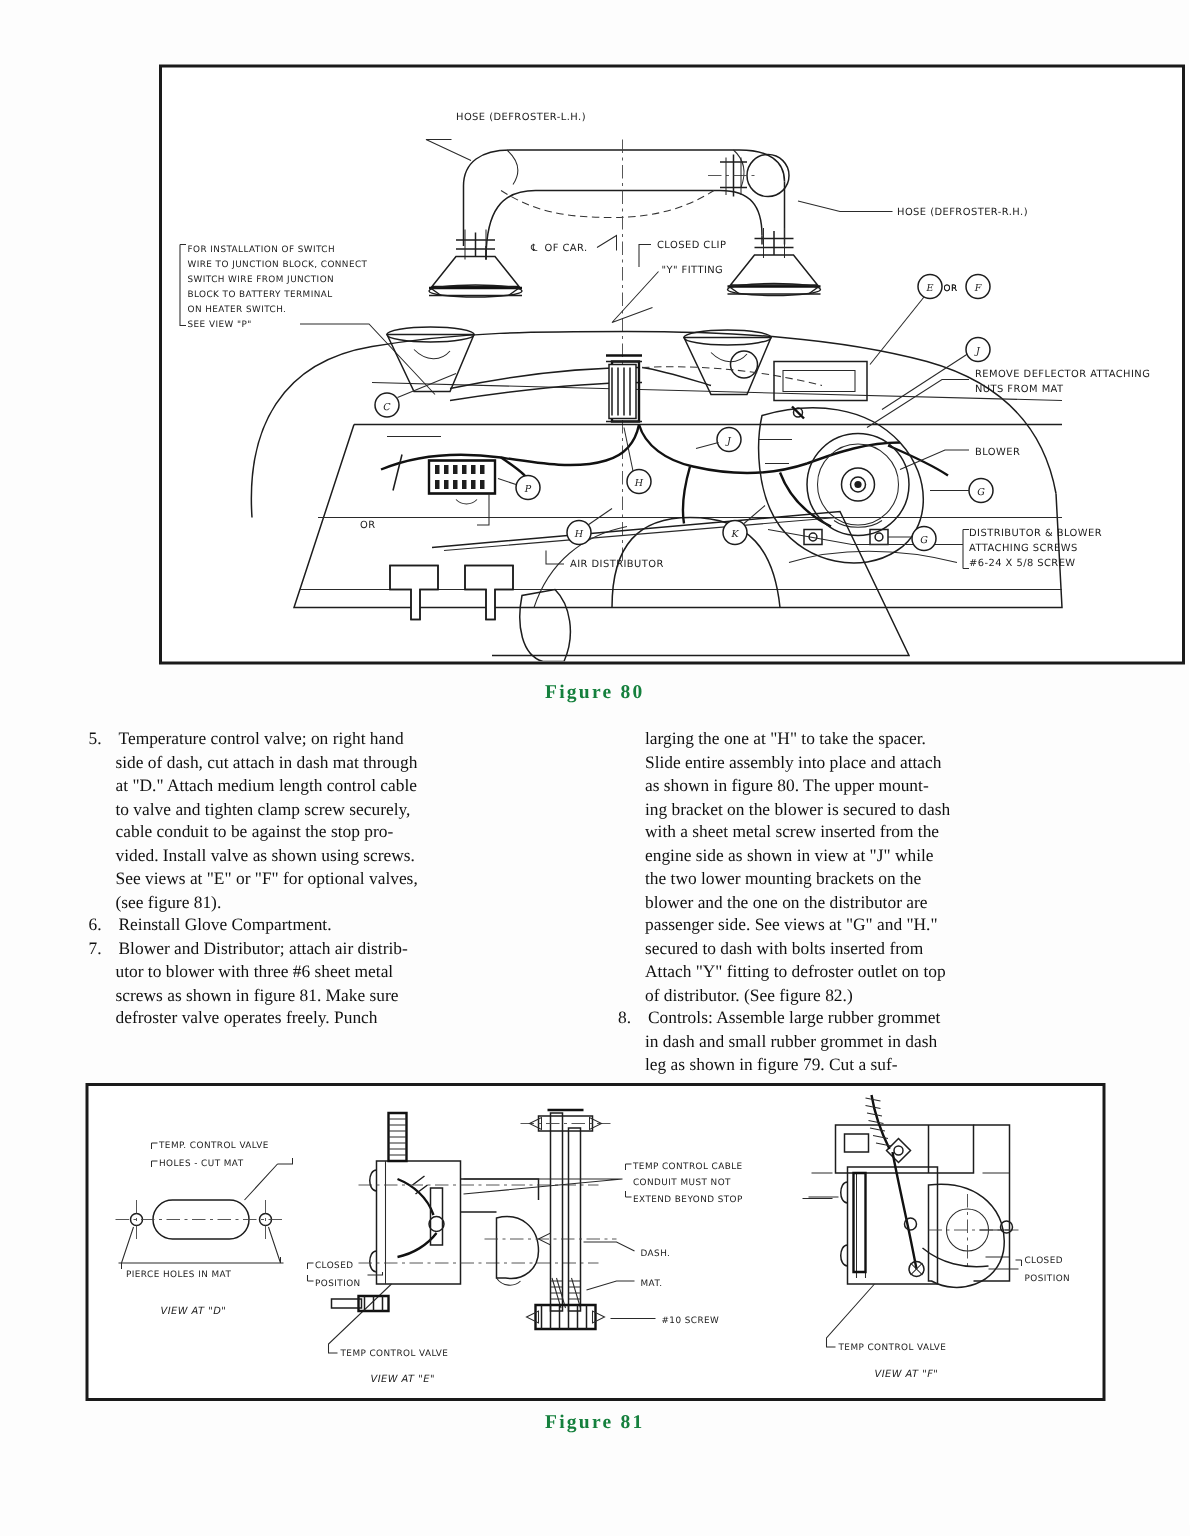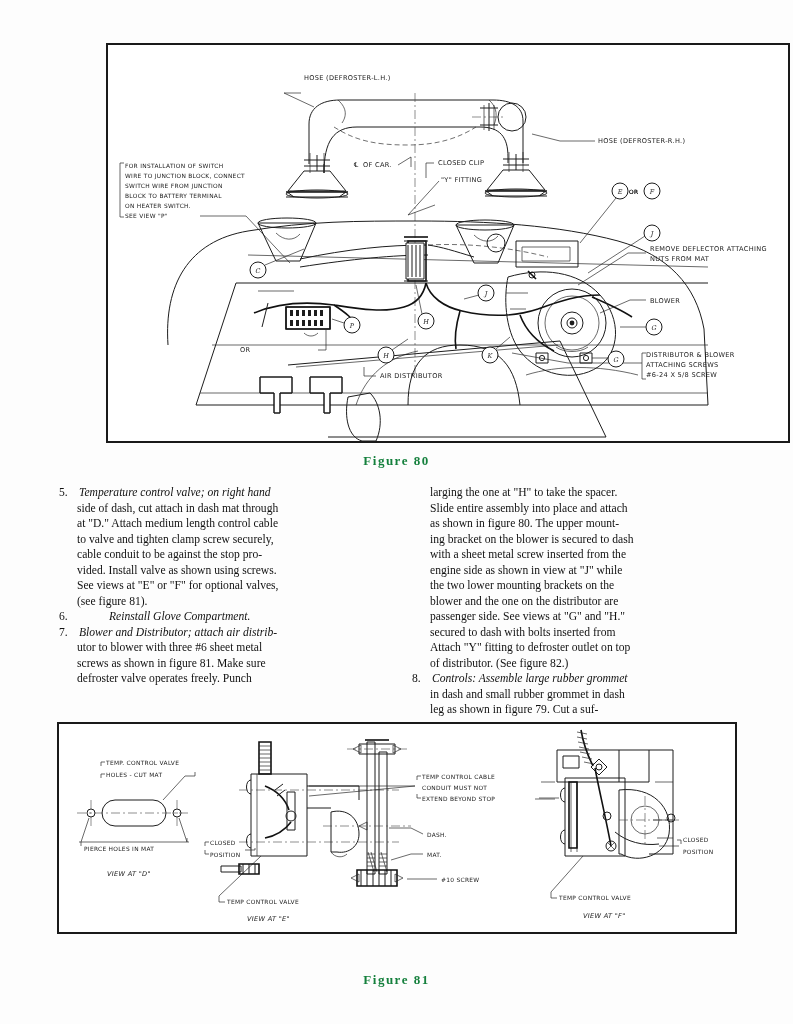--- a/index.html
+++ b/index.html
@@ -38,21 +38,21 @@
     position: absolute;
     width: 100%;
     text-align: center;
     font-family: "Liberation Serif", serif;
     font-weight: bold;
     font-size: 13px;
     letter-spacing: 1.5px;
     color: #15803d;
   }
   #figure80-caption { top: 453px; left: 0; }
-  #figure81-caption { top: 972px; left: 0; text-align: center; }
+  #figure81-caption { top: 940px; left: 0; text-align: center; }
 
   #page-number {
     position: absolute;
     top: 1026px;
     left: 0;
     width: 100%;
     text-align: center;
     font-family: "Liberation Serif", serif;
     font-weight: bold;
     font-size: 13px;
@@ -84,23 +84,22 @@
   .para-num {
     width: 20px;
     flex: 0 0 20px;
     text-align: left;
     padding-left: 2px;
   }
   .para-body {
     flex: 1;
     text-align: justify;
     text-justify: inter-word;
-    font-style: italic;
-  }
-  .para-body.nojust { text-align: left; margin-left: 30px; }
+  }
+  .para-body.nojust { text-align: left; }
   .para-cont {
     text-align: justify;
     margin-left: 20px;
   }
   .para-cont.lastline { text-align: left; }
 
   
   svg.dwg { display: block; }
   .ln   { fill: none; stroke: #1d1d1d; stroke-width: 1; }
   .ln-t { fill: none; stroke: #2a2a2a; stroke-width: 0.7; }

